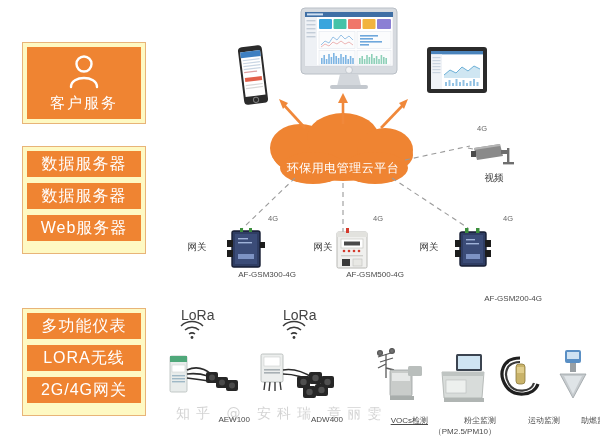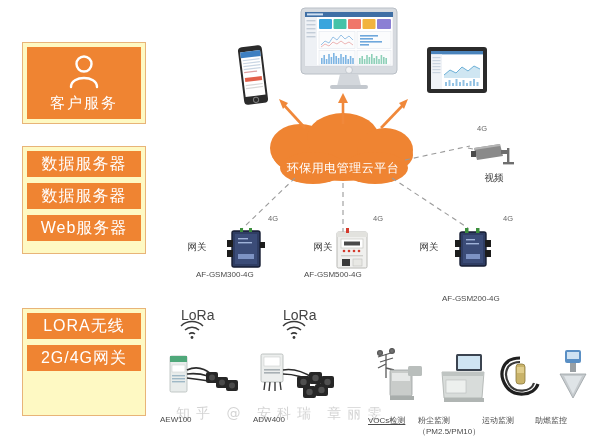--- a/index.html
+++ b/index.html
@@ -45,21 +45,21 @@
   
   .cloud-wrap{position:absolute;left:268px;top:132px;width:150px;height:72px;}
   .cloud-text{
     position:absolute;left:0;top:0;width:150px;height:72px;
     display:flex;align-items:center;justify-content:center;
     color:#ffffff;font-size:12px;letter-spacing:.5px;
     z-index:3;pointer-events:none;
   }
 
   
-  .cap{position:absolute;font-size:8px;color:#4a4a4a;text-align:left;white-space:nowrap;}
+  .cap{position:absolute;font-size:8px;color:#4a4a4a;text-align:right;white-space:nowrap;}
   .cap-cn{position:absolute;font-size:9.5px;color:#3c3c3c;text-align:center;white-space:nowrap;}
   .tag4g{position:absolute;font-size:7.5px;color:#666;}
   .lora{position:absolute;font-size:14px;color:#444;}
 
   .gw-img{position:absolute;}
   .prod{position:absolute;}
 
   
   .wm{
     position:absolute;left:176px;top:405px;width:410px;height:26px;
@@ -122,20 +122,21 @@
     </div>
   </div>
 
   <div class="panel" style="left:22px;top:146px;width:124px;height:108px;">
     <div class="bar">数据服务器</div>
     <div class="bar">数据服务器</div>
     <div class="bar">Web服务器</div>
   </div>
 
   <div class="panel" style="left:22px;top:308px;width:124px;height:108px;">
+    <div class="bar">多功能仪表</div>
     <div class="bar">LORA无线</div>
     <div class="bar">2G/4G网关</div>
   </div>
 
   <div class="abs" style="left:236px;top:44px;">
     <svg width="34" height="62" viewBox="0 0 34 62">
       <g transform="rotate(-7 17 31)">
         <rect x="5" y="2" width="24" height="58" rx="4" fill="#2b2b2b"></rect>
         <rect x="7" y="7" width="20" height="45" fill="#ffffff"></rect>
         <rect x="7" y="7" width="20" height="6" fill="#3d7fc1"></rect>

